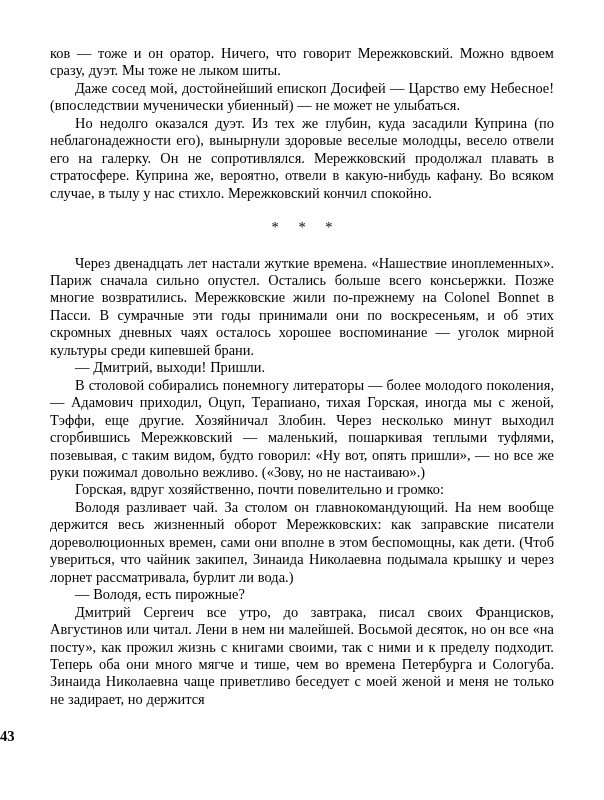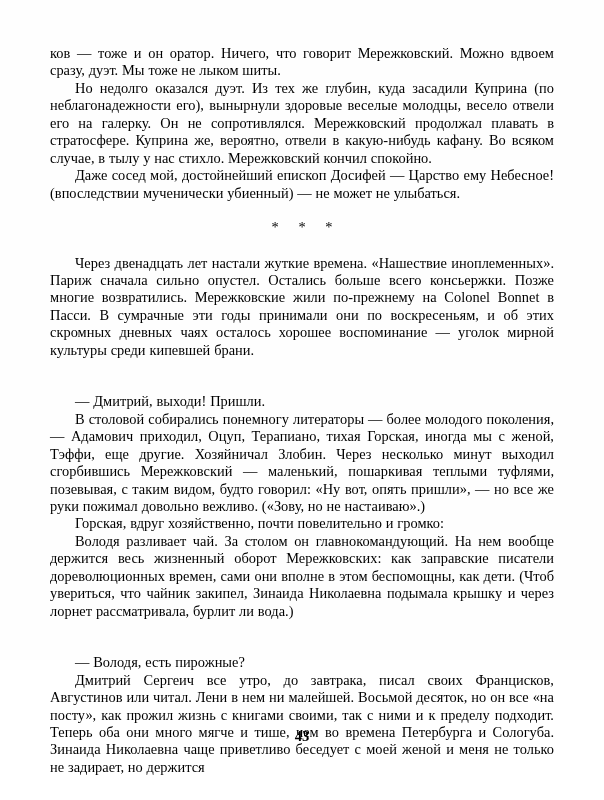--- a/index.html
+++ b/index.html
@@ -36,52 +36,50 @@
     text-indent: 25px;
     letter-spacing: 0.02px;
     word-spacing: 0.2px;
     hyphens: manual;
   }
   p.first {
     text-indent: 0;
   }
   p.dialogue {
     text-indent: 25px;
-    margin-top: 34px;
   }
   .sep {
     text-align: center;
     font-size: 14.4px;
     line-height: 17.45px;
     margin: 0;
     padding-top: 17px;
     padding-bottom: 18px;
     letter-spacing: 8px;
     text-indent: 8px;
   }
   .folio {
     position: absolute;
     left: 0;
     right: 0;
     top: 728px;
-    text-align: center;
     font-size: 14.6px;
     font-family: "Liberation Serif", "DejaVu Serif", serif;
     font-weight: 700;
   }
 </style>
 </head>
 <body>
 
 <div class="page">
   <div class="text-column">
 
     <p class="para first">ков — тоже и он оратор. Ничего, что говорит Мережковский. Можно вдвоем сразу, дуэт. Мы тоже не лыком шиты.</p>
+    <p class="para">Даже сосед мой, достойнейший епископ Досифей — Царство ему Небесное! (впоследствии мученически убиенный) — не может не улыбаться.</p>
     <p class="para">Но недолго оказался дуэт. Из тех же глубин, куда засадили Куприна (по неблагонадежности его), вынырнули здоровые веселые молодцы, весело отвели его на галерку. Он не сопротивлялся. Мережковский продолжал плавать в стратосфере. Куприна же, вероятно, отвели в какую-нибудь кафану. Во всяком случае, в тылу у нас стихло. Мережковский кончил спокойно.</p>
-    <p class="para">Даже сосед мой, достойнейший епископ Досифей — Царство ему Небесное! (впоследствии мученически убиенный) — не может не улыбаться.</p>
 
     <p class="sep">* * *</p>
 
     <p class="para">Через двенадцать лет настали жуткие времена. «Нашествие иноплеменных». Париж сначала сильно опустел. Остались больше всего консьержки. Позже многие возвратились. Мережковские жили по-прежнему на Colonel Bonnet в Пасси. В сумрачные эти годы принимали они по воскресеньям, и об этих скромных дневных чаях осталось хорошее воспоминание — уголок мирной культуры среди кипевшей брани.</p>
     <p class="para dialogue">— Дмитрий, выходи! Пришли.</p>
     <p class="para">В столовой собирались понемногу литераторы — более молодого поколения, — Адамович приходил, Оцуп, Терапиано, тихая Горская, иногда мы с женой, Тэффи, еще другие. Хозяйничал Злобин. Через несколько минут выходил сгорбившись Мережковский — маленький, пошаркивая теплыми туфлями, позевывая, с таким видом, будто говорил: «Ну вот, опять пришли», — но все же руки пожимал довольно вежливо. («Зову, но не настаиваю».)</p>
     <p class="para">Горская, вдруг хозяйственно, почти повелительно и громко:</p>
     <p class="para">Володя разливает чай. За столом он главнокомандующий. На нем вообще держится весь жизненный оборот Мережковских: как заправские писатели дореволюционных времен, сами они вполне в этом беспомощны, как дети. (Чтоб увериться, что чайник закипел, Зинаида Николаевна подымала крышку и через лорнет рассматривала, бурлит ли вода.)</p>
     <p class="para dialogue">— Володя, есть пирожные?</p>
     <p class="para">Дмитрий Сергеич все утро, до завтрака, писал своих Францисков, Августинов или читал. Лени в нем ни малейшей. Восьмой десяток, но он все «на посту», как прожил жизнь с книгами своими, так с ними и к пределу подходит. Теперь оба они много мягче и тише, чем во времена Петербурга и Сологуба. Зинаида Николаевна чаще приветливо беседует с моей женой и меня не только не задирает, но держится</p>

